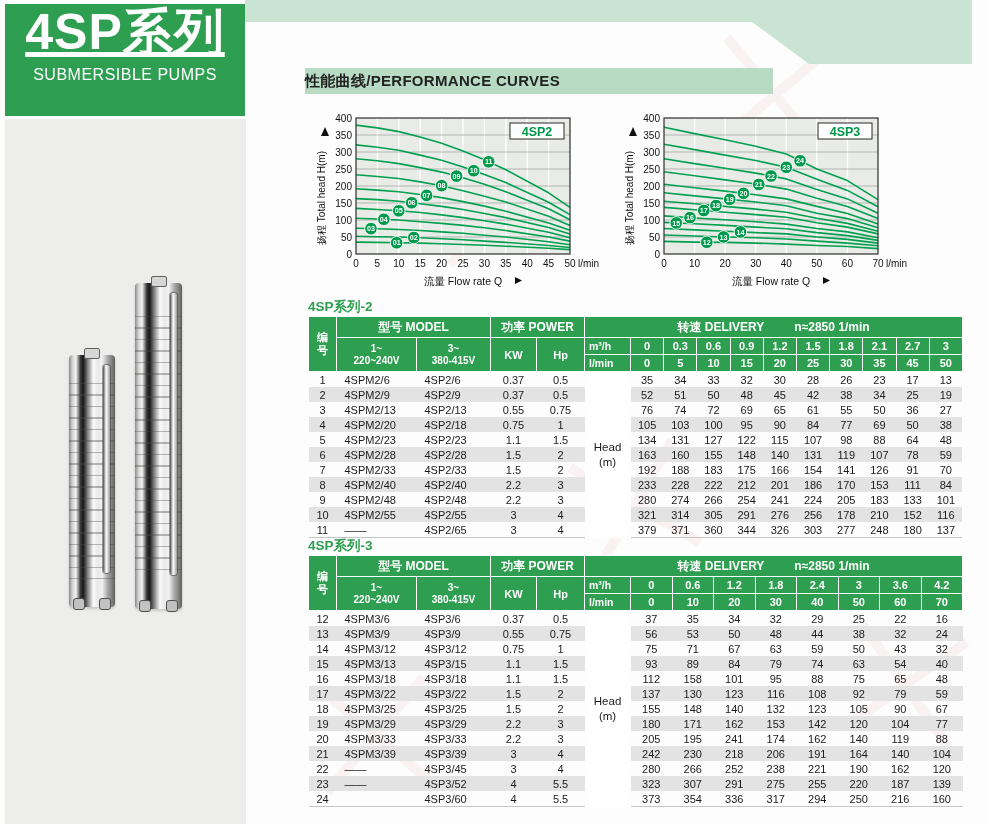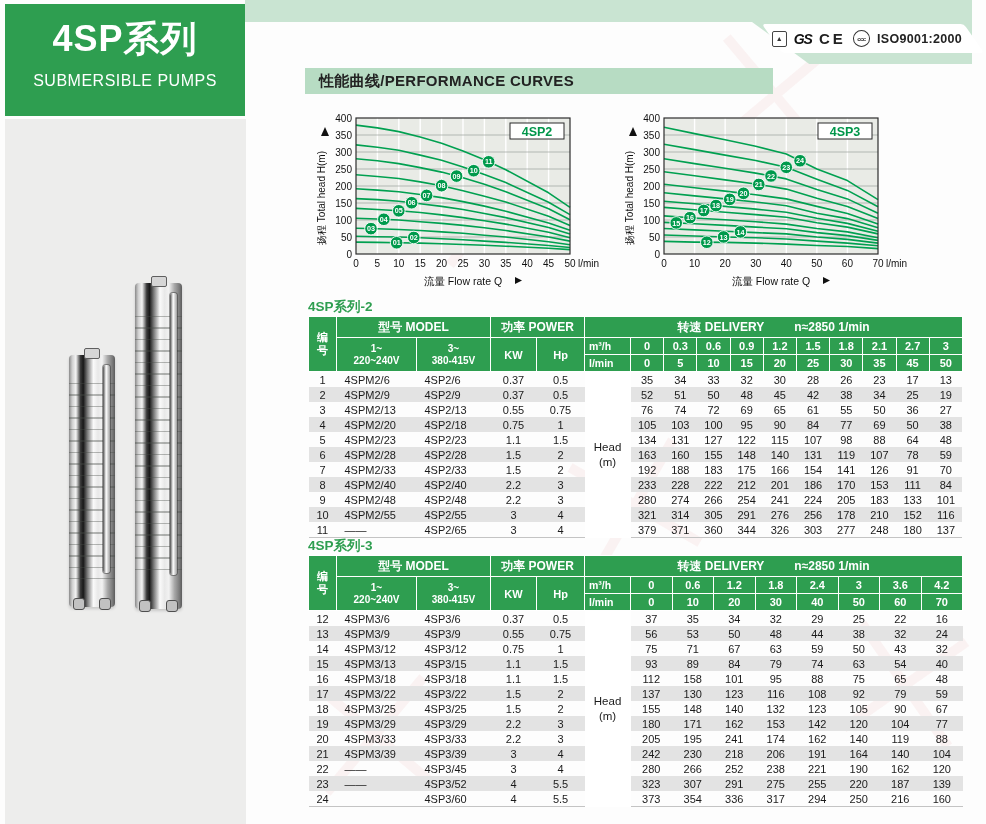--- a/index.html
+++ b/index.html
@@ -7,22 +7,22 @@
         font-family:"Liberation Sans",sans-serif;color:#1a1a1a;}
 
   
   .wm{position:absolute;width:150px;height:150px;opacity:.07;pointer-events:none;}
   .wm::before,.wm::after{content:"";position:absolute;left:70px;top:0;width:10px;height:150px;background:#d86a6a;}
   .wm::before{transform:rotate(45deg);}
   .wm::after{transform:rotate(-45deg);}
 
   
   .brand{position:absolute;left:5px;top:4px;width:240px;height:112px;background:#2e9e50;color:#fff;text-align:center;}
-  .brand-title{font-size:36px;font-weight:bold;letter-spacing:1px;margin-top:16px;line-height:1.05;}
-  .brand-sub{font-size:16px;letter-spacing:.5px;margin-top:14px;}
+  .brand-title{font-size:50px;font-weight:bold;letter-spacing:1px;margin-top:2px;line-height:1.05;text-decoration:underline;}
+  .brand-sub{font-size:16px;letter-spacing:.5px;margin-top:7px;}
 
   
   .top-band{position:absolute;left:245px;top:0;width:727px;height:22px;background:#c9e4d2;}
   .cert-wedge{position:absolute;left:752px;top:22px;width:220px;height:42px;background:#c9e4d2;
               clip-path:polygon(0 0,100% 0,100% 100%,26% 100%);}
   .cert-strip{position:absolute;left:772px;top:24px;width:202px;height:29px;}
   .cert-strip::before{content:"";position:absolute;inset:0;background:#fff;border-radius:3px;transform:skewX(35deg);}
   .cert-row{position:relative;height:100%;display:flex;align-items:center;justify-content:flex-end;gap:7px;padding-right:12px;}
   .logo-tuv{width:14px;height:14px;border:1px solid #444;border-radius:2px;background:#fff;
             display:flex;flex-direction:column;align-items:center;justify-content:center;font-size:6px;line-height:6px;color:#333;}
@@ -43,21 +43,21 @@
   .pump .pipe{position:absolute;right:5px;top:10px;bottom:34px;width:7px;border-radius:3px;
         background:linear-gradient(90deg,#4d4d4d,#ffffff 45%,#9e9e9e);box-shadow:0 0 0 1px rgba(40,40,40,.45);}
   .pump .cap{position:absolute;top:-7px;left:50%;transform:translateX(-50%);width:14px;height:9px;background:#d6d6d6;border:1px solid #5f5f5f;border-radius:2px;}
   .pump .foot-l,.pump .foot-r{position:absolute;bottom:-3px;width:10px;height:10px;border-radius:3px;background:#c2c2c2;border:1px solid #4f4f4f;}
   .pump .foot-l{left:4px;} .pump .foot-r{right:4px;}
   .pump-small{left:64px;top:236px;width:46px;height:252px;}
   .pump-tall{left:130px;top:164px;width:47px;height:326px;}
 
   
   .section-bar{position:absolute;left:305px;top:68px;width:468px;height:26px;background:#b7dcc3;
-               display:flex;align-items:center;padding-left:14px;box-sizing:border-box;
+               display:flex;align-items:center;box-sizing:border-box;
                font-size:15px;font-weight:bold;color:#222;letter-spacing:.3px;}
 
   
   .chart{position:absolute;top:106px;}
   .chart.c1{left:312px;} .chart.c2{left:620px;}
 
   
   .tbl-title{position:absolute;left:308px;color:#2e9e50;font-weight:bold;font-size:13.5px;}
   .tt2{top:298px;} .tt3{top:537px;}
   .ptable{position:absolute;left:308px;width:654px;border-collapse:collapse;table-layout:fixed;}
@@ -82,31 +82,20 @@
 
   <div class="wm" style="left:30px;top:380px;transform:rotate(12deg);"></div>
   <div class="wm" style="left:420px;top:130px;transform:rotate(-8deg);"></div>
   <div class="wm" style="left:700px;top:20px;transform:rotate(5deg);"></div>
   <div class="wm" style="left:560px;top:430px;transform:rotate(-15deg);"></div>
   <div class="wm" style="left:830px;top:610px;transform:rotate(10deg);"></div>
   <div class="wm" style="left:300px;top:660px;transform:rotate(-5deg);"></div>
 
   <div class="top-band"></div>
   <div class="cert-wedge"></div>
-  <div class="cert-strip">
-    <div class="cert-row">
-      <span class="logo-tuv">
-          <b>▲</b>
-        </span>
-      <span class="logo-gs">GS</span>
-      <span class="logo-ce">CE</span>
-      <span class="logo-ccc">ccc</span>
-      <span class="cert-iso">ISO9001:2000</span>
-    </div>
-  </div>
 
   <div class="brand">
     <div class="brand-title">4SP系列</div>
     <div class="brand-sub">SUBMERSIBLE PUMPS</div>
   </div>
 
   <div class="pump-panel">
     <div class="pump pump-small">
       <div class="cap"></div>
       <div class="pipe"></div>

